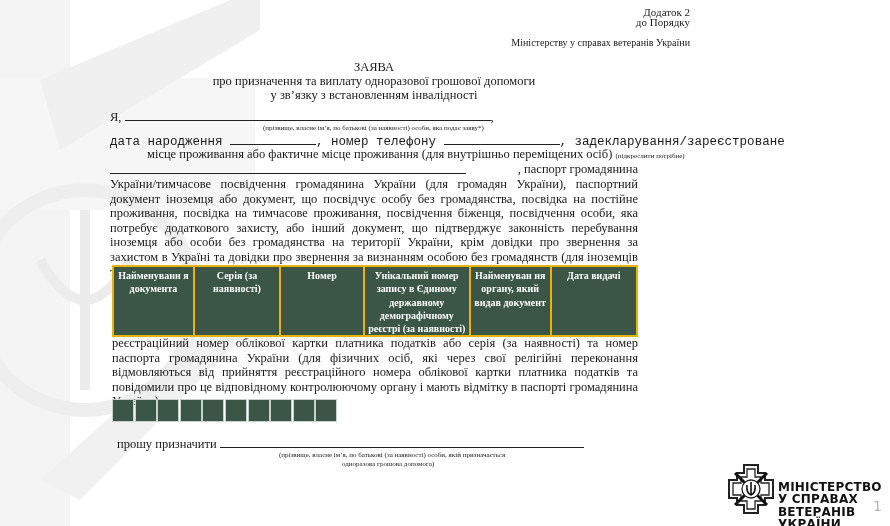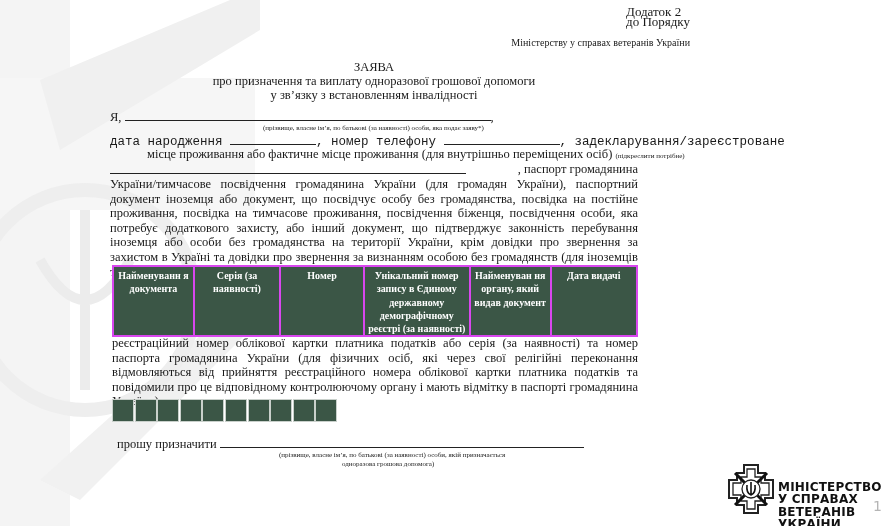--- a/index.html
+++ b/index.html
@@ -1,28 +1,28 @@
 <!DOCTYPE html>
 <html><head>
 <meta charset="utf-8">
 <style>
   html, body { margin:0; padding:0; }
   body { width:890px; height:526px; background:#ffffff; position:relative; overflow:hidden;
          font-family:"Liberation Serif", "DejaVu Serif", serif; color:#1a1a1a; }
   .watermark { position:absolute; left:0; top:0; width:260px; height:526px; pointer-events:none; }
   .abs { position:absolute; }
-  .annex { right:200px; top:7px; text-align:left; font-size:13px; line-height:10px; }
+  .annex { right:200px; top:7px; text-align:right; font-size:11px; line-height:10px; }
   .addressee { right:200px; top:37px; font-size:10px; }
   .title-block { left:110px; width:528px; top:60px; text-align:center; font-size:12.5px; line-height:14px; }
   .line { position:absolute; font-size:12.5px; white-space:nowrap; }
   .hint { position:absolute; font-size:7px; white-space:nowrap; }
   .para { position:absolute; left:110px; width:528px; font-size:12.5px; line-height:14.6px; text-align:justify; }
   .blank { display:inline-block; border-bottom:1px solid #222; height:11px; vertical-align:baseline; }
   table.docs { position:absolute; left:112px; top:265px; width:526px; border-collapse:collapse; table-layout:fixed; }
-  table.docs td { background:#3b5646; color:#ffffff; border:2px solid #d946ef; font-weight:bold;
+  table.docs td { background:#3b5646; color:#ffffff; border:2px solid #eab308; font-weight:bold;
                   font-size:10px; line-height:13.3px; text-align:center; vertical-align:top; height:62px;
                   padding:2px 2px 0 2px; overflow:hidden; }
   .cells { position:absolute; left:112px; top:399px; display:flex; }
   .cells div { width:20px; height:21px; background:#3b5646; border:1px solid #c9d0cb; margin-right:0.6px; }
   .logo { position:absolute; left:727px; top:463px; width:48px; height:52px; }
   .logo-text { position:absolute; left:778px; top:481px; font-family:"DejaVu Sans", sans-serif; font-weight:bold;
                font-size:12px; line-height:12.3px; color:#111; letter-spacing:0.2px; }
   .page-num { position:absolute; right:8px; top:498px; font-family:"DejaVu Sans", sans-serif; font-size:14px; color:#b5b5b5; }
 </style>
 </head>

